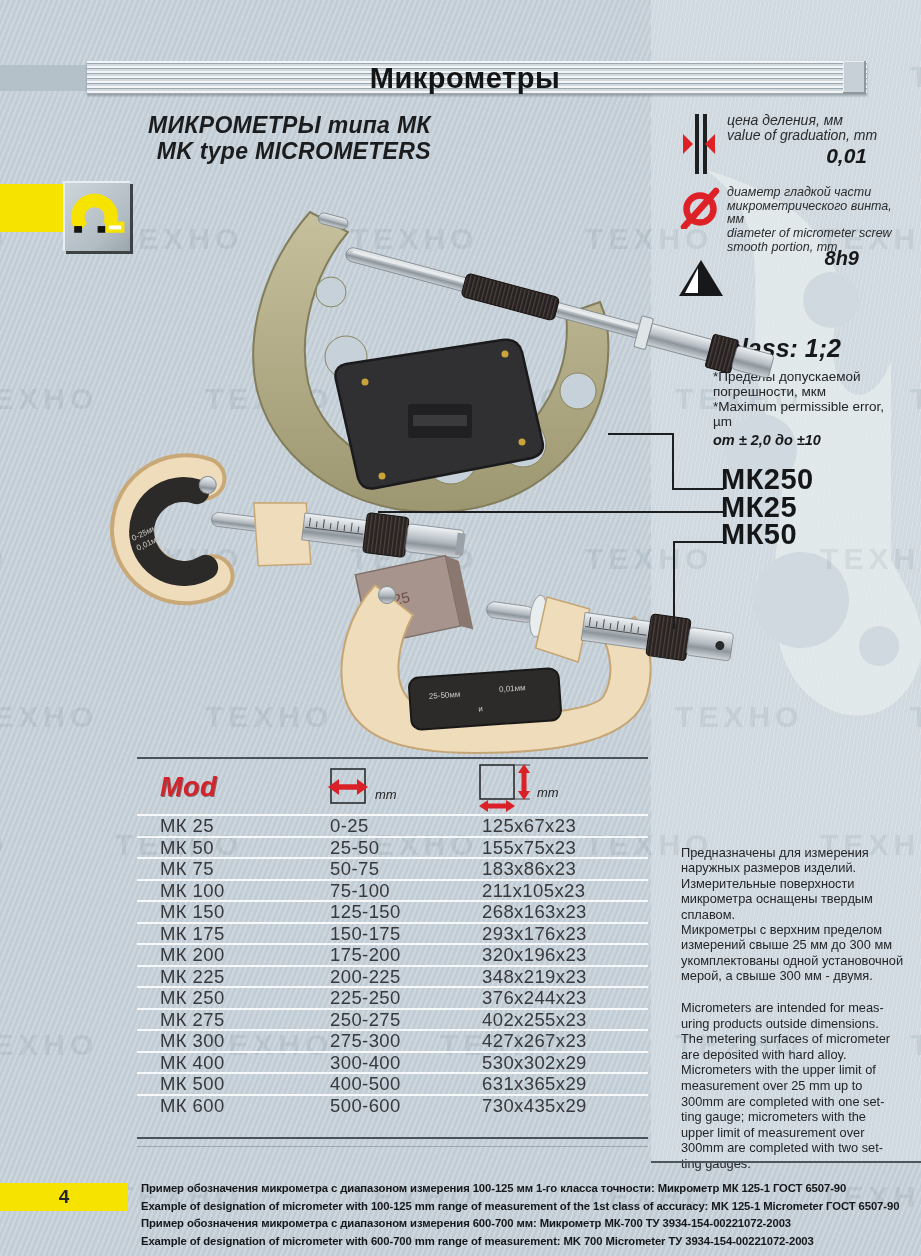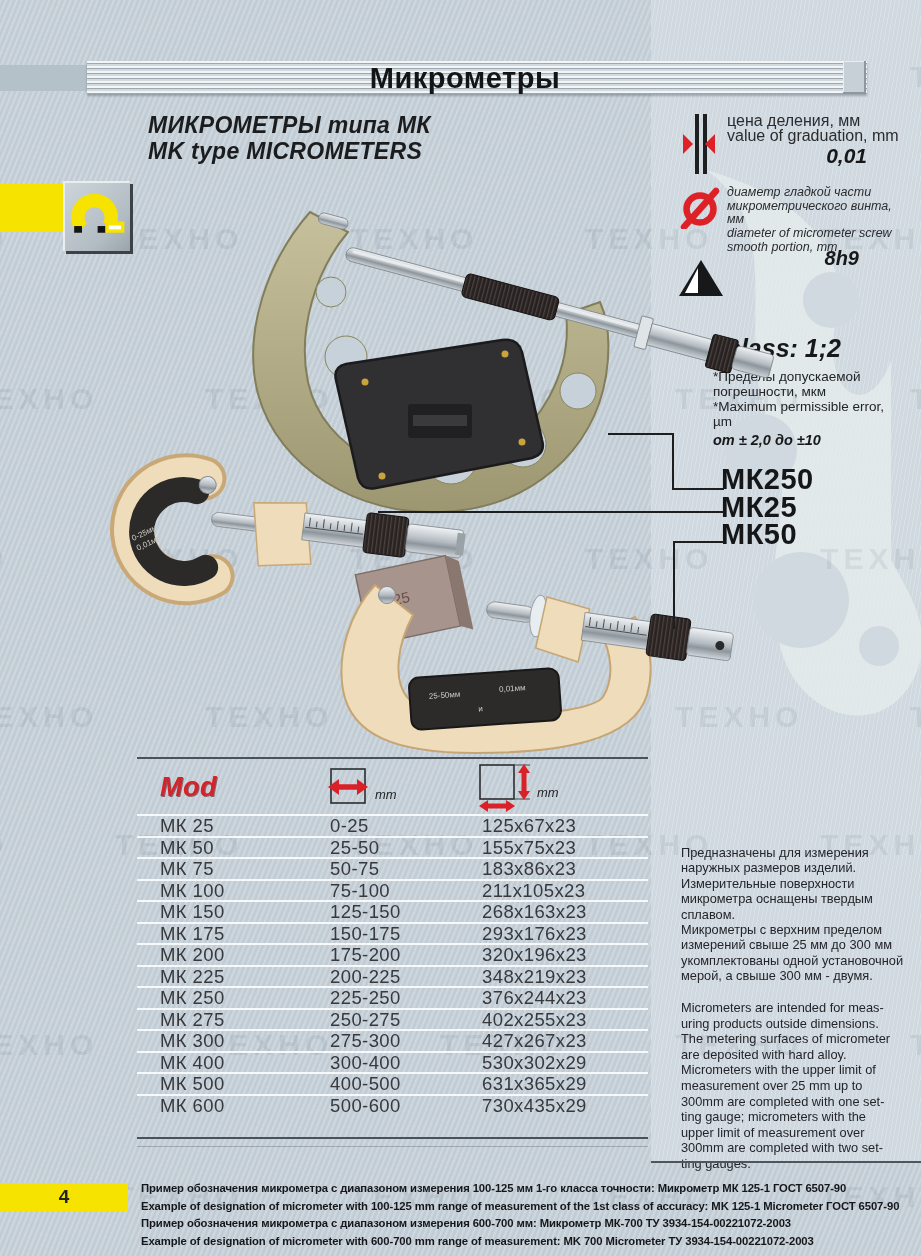--- a/index.html
+++ b/index.html
@@ -20,28 +20,28 @@
   .bar-left{left:0;top:65px;width:87px;height:26px;background:#b4c1c9;z-index:4;}
   .bar-mid{left:87px;top:61px;width:756px;height:33px;z-index:4;
     background:repeating-linear-gradient(180deg,#f3f6f8 0 2px,#9da8b0 2px 3px,#d3dadd 3px 5px);
     box-shadow:0 2px 2px rgba(60,70,78,.35);padding-left:24px;}
   .bar-cap{left:843px;top:61px;width:23px;height:33px;background:#c6d0d6;z-index:4;
     box-shadow:inset -2px -2px 0 #8d979e, inset 1px 1px 0 #e9eef1;}
   .bar-title{position:absolute;left:0;top:1px;width:756px;text-align:center;
     font-size:29px;font-weight:bold;color:#121416;line-height:33px;letter-spacing:.5px;}
   
   .sec-title{left:148px;top:112px;z-index:5;font-weight:bold;font-style:italic;
-    font-size:23px;line-height:26px;color:#1b1c1e;letter-spacing:.3px;}
+    font-size:23px;line-height:26px;color:#1b1c1e;letter-spacing:.3px;text-align:right;}
   
   .logo-bar{left:0;top:184px;width:63px;height:48px;background:#f6e400;z-index:5;}
   .logo-sq{left:63px;top:181px;width:67px;height:70px;z-index:5;
     background:linear-gradient(135deg,#cdd6db 0%,#b2bcc3 70%,#9aa4ab 100%);
     box-shadow:inset 2px 2px 0 #e9eef0, 3px 3px 0 #3c4246;}
   
-  .spec-label{font-size:16px;line-height:15px;color:#2a2c2e;}
+  .spec-label{font-style:italic;font-size:14px;line-height:15px;color:#2a2c2e;}
   .spec-label-sm{font-style:italic;font-size:12.5px;line-height:13.5px;color:#2a2c2e;}
   .spec-value{font-weight:bold;font-style:italic;font-size:21px;color:#17181a;text-align:right;}
   .class-label{left:727px;top:334px;font-weight:bold;font-style:italic;font-size:25px;color:#17181a;z-index:5;}
   .err{left:713px;top:369px;width:180px;font-size:13.5px;line-height:15px;color:#232527;z-index:5;}
   .err-val{font-weight:bold;font-style:italic;font-size:14.5px;margin-top:4px;color:#17181a;}
   .model{font-weight:bold;font-size:29px;line-height:27.6px;color:#141618;letter-spacing:.5px;}
   .models{left:721px;top:466px;z-index:6;}
   
   .cline{background:#1c1e20;z-index:6;}
   

